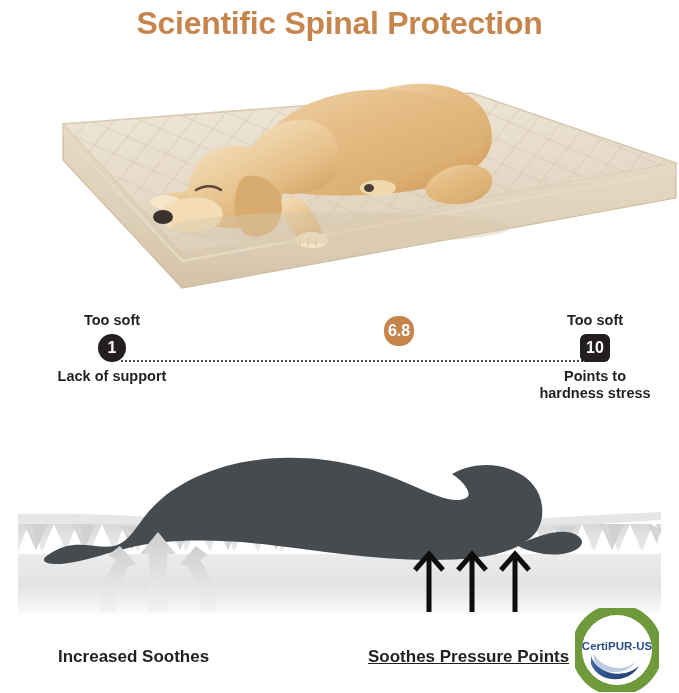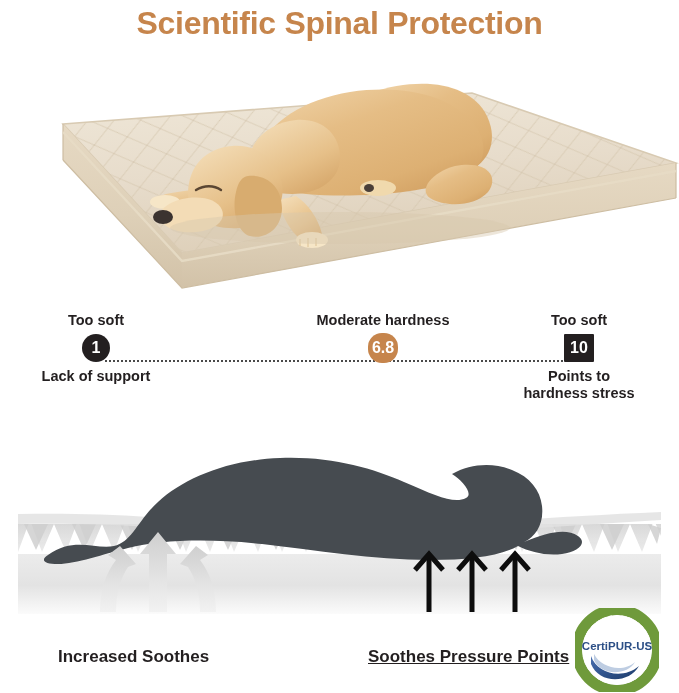--- a/index.html
+++ b/index.html
@@ -39,21 +39,21 @@
     left: 0;
     width: 679px;
     height: 250px;
   }
   .hero svg { display: block; }
 
   
   .scale {
     position: absolute;
     top: 312px;
-    left: 0;
+    left: 16px;
     width: 638px;
     height: 108px;
   }
   .scale-line {
     position: absolute;
     top: 48px;
     left: 105px;
     width: 470px;
     height: 0;
     border-top: 2px dotted #4a4a4a;
@@ -95,21 +95,21 @@
   }
   .marker.circle {
     width: 28px;
     height: 28px;
     border-radius: 50%;
     background: #231f20;
   }
   .marker.square {
     width: 30px;
     height: 28px;
-    border-radius: 1px;
+    border-radius: 6px;
     background: #231f20;
   }
   .marker.rounded {
     width: 30px;
     height: 30px;
     border-radius: 14px;
     background: #c6854c;
   }
   #stop-soft   { left: 1px;   top: 0; }
   #stop-mod    { left: 288px; top: 0; }
@@ -241,21 +241,20 @@
 
   <div class="scale-stop" id="stop-soft">
     <div class="top-label">Too soft</div>
     <div class="marker-row">
       <span class="marker circle">1</span>
     </div>
     <div class="bot-label">Lack of support</div>
   </div>
 
   <div class="scale-stop" id="stop-mod">
-    <div class="top-label">Moderate hardness</div>
     <div class="marker-row">
       <span class="marker rounded">6.8</span>
     </div>
   </div>
 
   <div class="scale-stop" id="stop-hard">
     <div class="top-label">Too soft</div>
     <div class="marker-row">
       <span class="marker square">10</span>
     </div>

